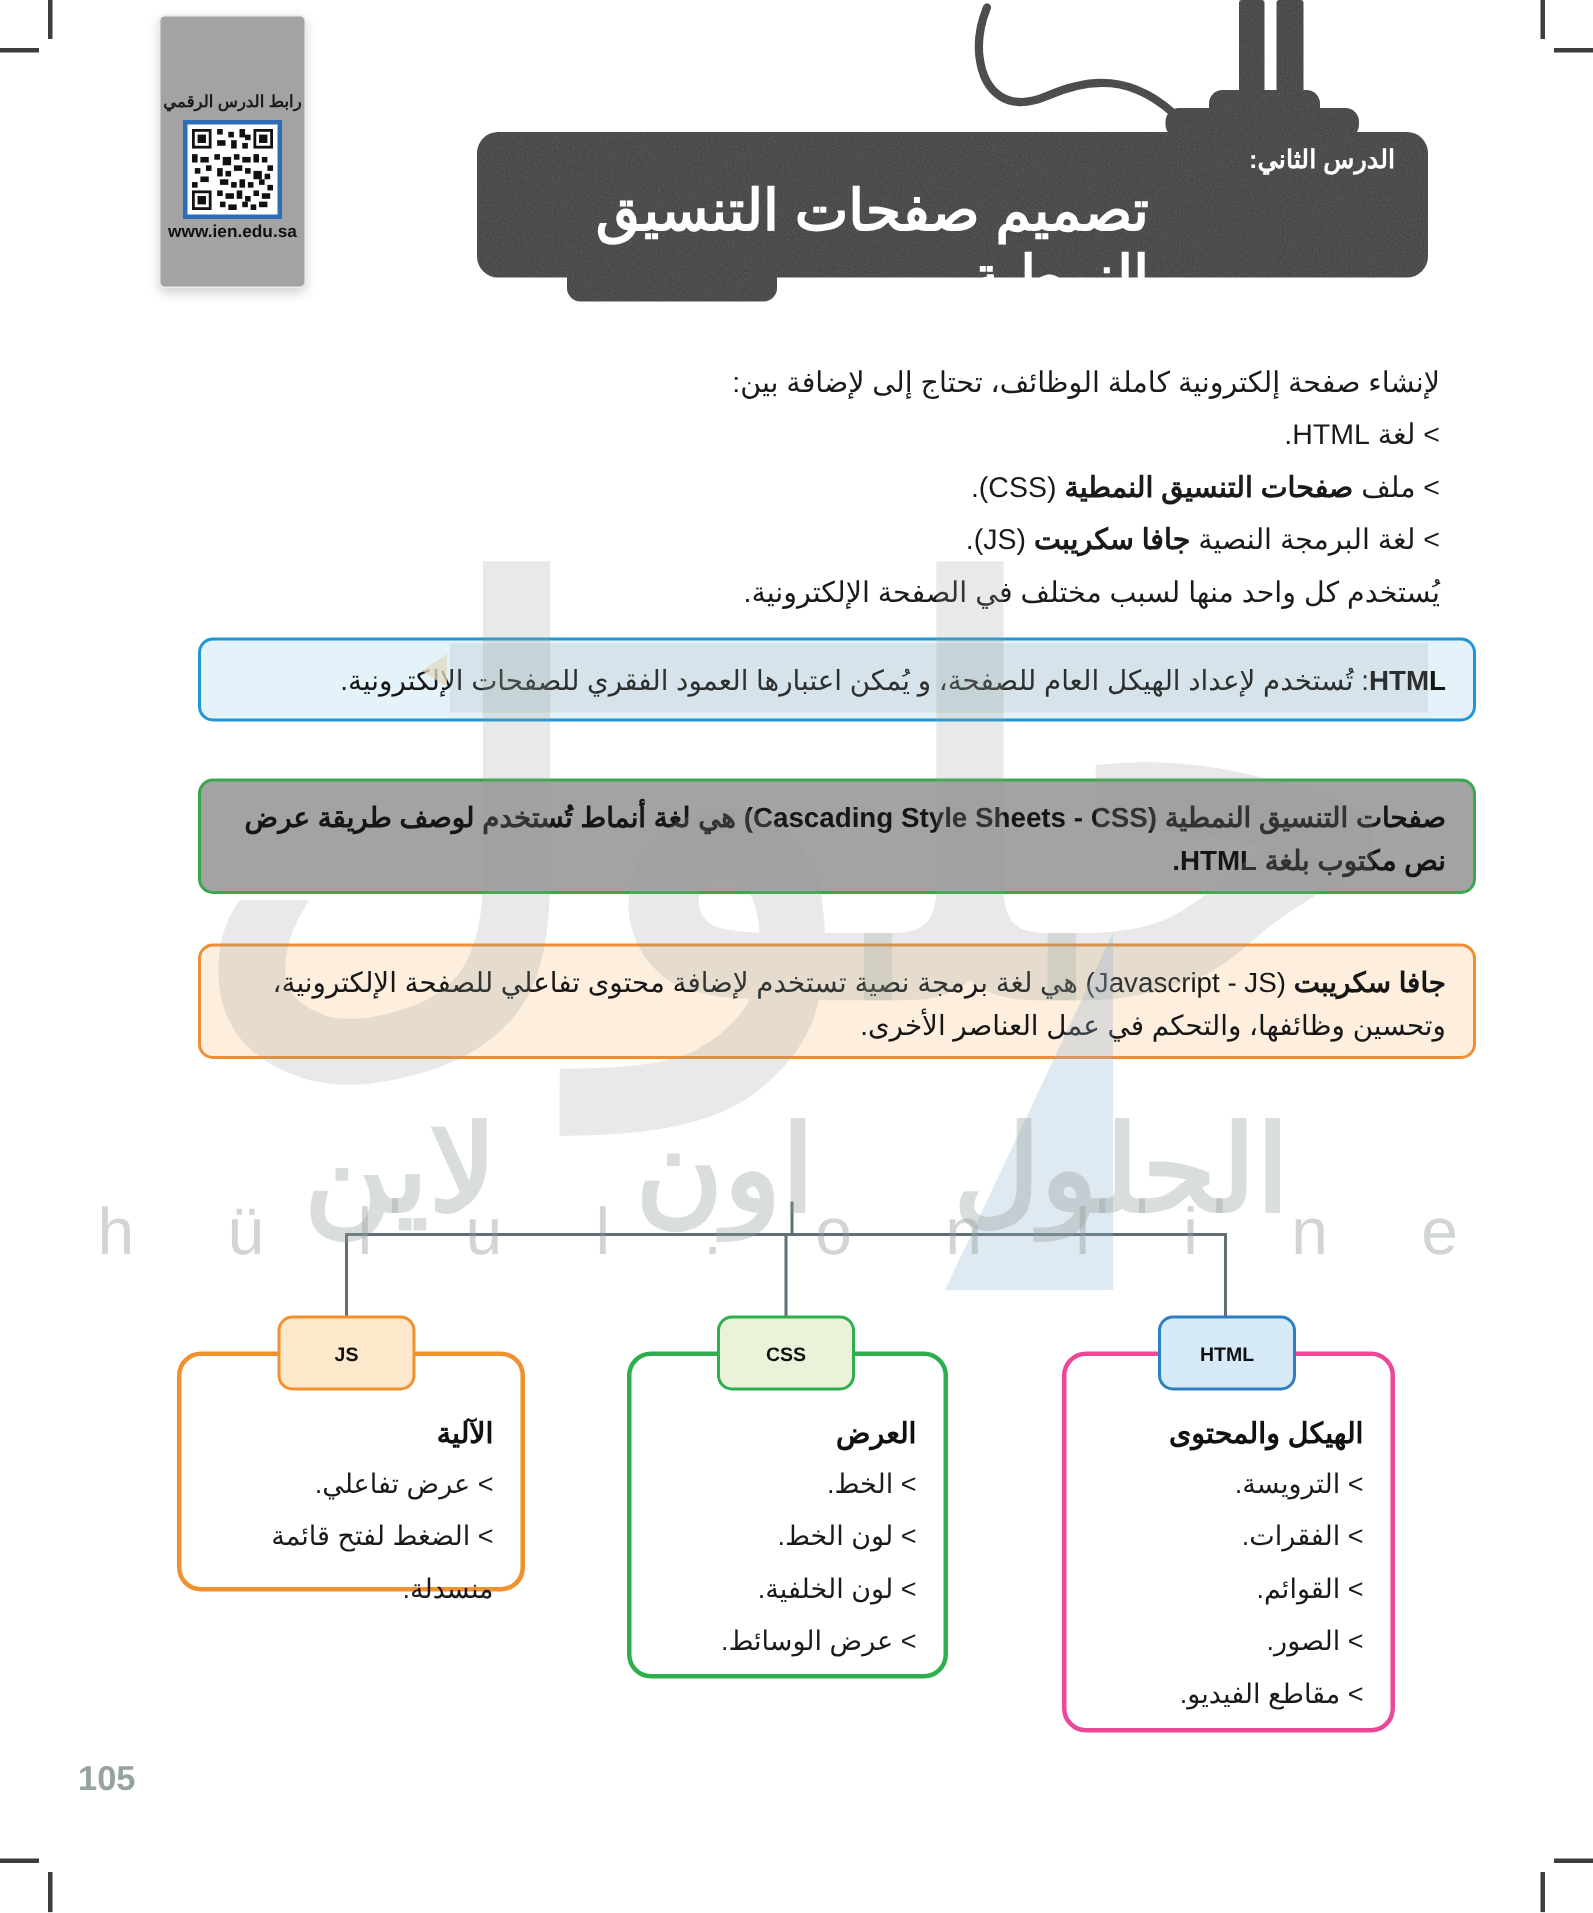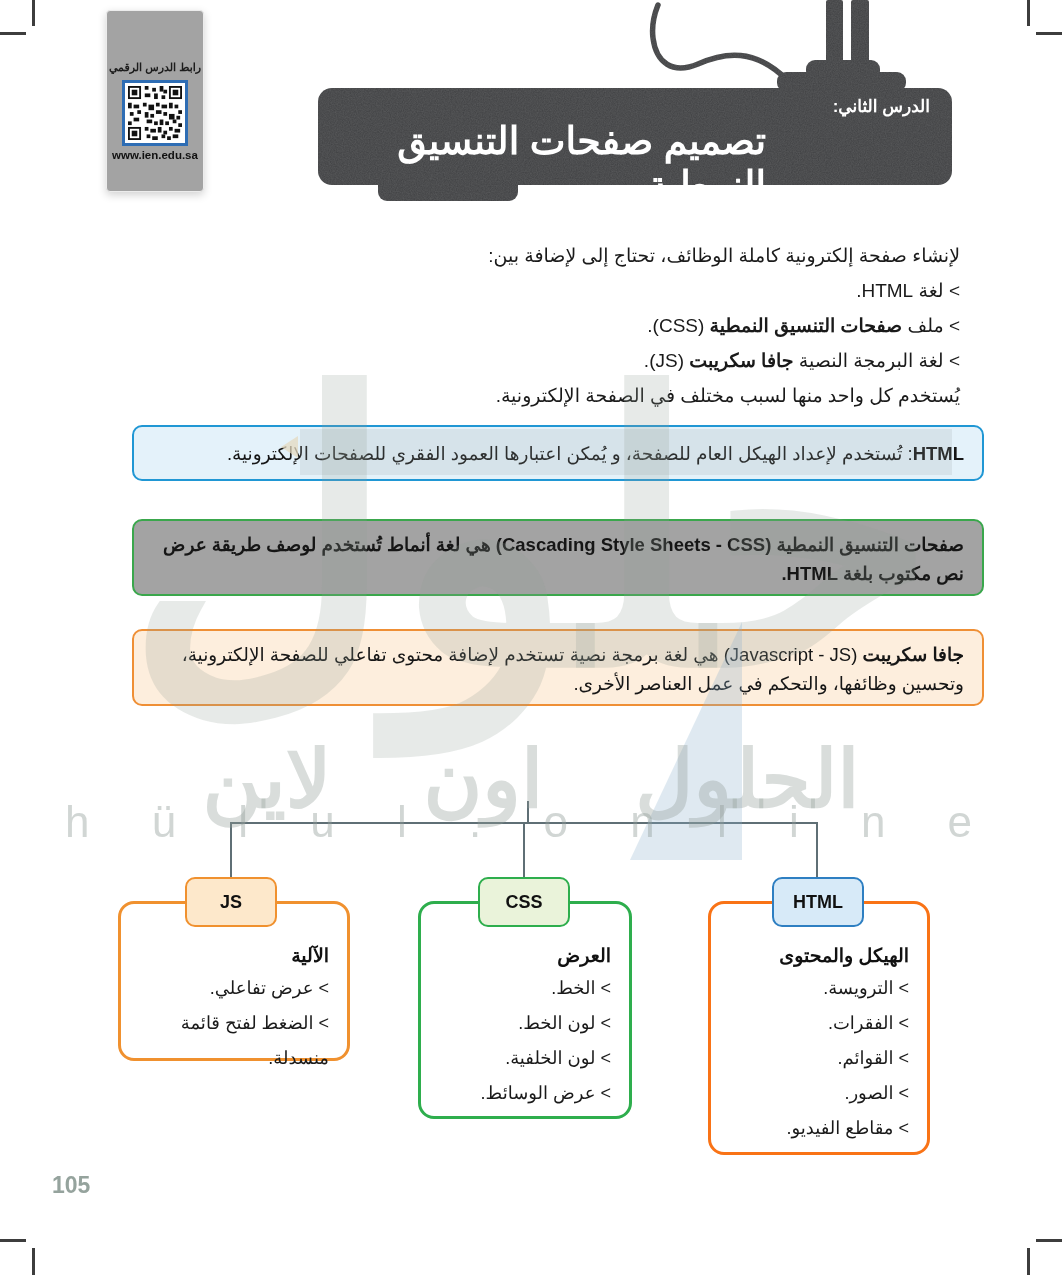--- a/index.html
+++ b/index.html
@@ -43,26 +43,26 @@
 
   
   .root-node { position:absolute; left:448px; top:752px; width:160px; height:49px; background:#3a4954;
                color:#fff; border-radius:10px; display:flex; align-items:center; justify-content:center;
                font-size:18px; font-weight:bold; direction:rtl; z-index:2; }
   .conn { position:absolute; background:#5f6f75; }
   .card { position:absolute; background:#fff; border-radius:16px; box-sizing:border-box; direction:rtl;
           text-align:right; padding:40px 18px 10px; }
   .card-js   { left:118px; top:901px; width:232px; height:160px; border:3px solid #f0912f; }
   .card-css  { left:418px; top:901px; width:214px; height:218px; border:3px solid #2eae4d; }
-  .card-html { left:708px; top:901px; width:222px; height:254px; border:3px solid #f97316; }
+  .card-html { left:708px; top:901px; width:222px; height:254px; border:3px solid #ec4899; }
   .card h3 { margin:0 0 4px; font-size:19px; font-weight:bold; color:#111; }
   .card ul { margin:0; padding:0; list-style:none; }
   .card li { font-size:18px; line-height:35px; color:#1a1a1a; }
   .tag { position:absolute; width:92px; height:50px; border-radius:10px; display:flex; align-items:center;
-         justify-content:center; font-weight:bold; font-size:18px; color:#111; box-sizing:border-box; z-index:3; }
+         justify-content:center; font-weight:bold; font-size:13px; color:#111; box-sizing:border-box; z-index:3; }
   .tag-js   { left:185px; top:877px; background:#fde8cb; border:2.5px solid #f0912f; }
   .tag-css  { left:478px; top:877px; background:#eaf3da; border:2.5px solid #2eae4d; }
   .tag-html { left:772px; top:877px; background:#d7eaf8; border:2.5px solid #2e7fc2; }
 
   .page-number { position:absolute; left:52px; top:1172px; font-size:23px; font-weight:bold; color:#95a39d; }
 
   
   .watermark { position:absolute; inset:0; pointer-events:none; z-index:20; }
   .wm-big { position:absolute; left:50%; top:330px; transform:translateX(-50%); font-size:370px;
             font-weight:bold; color:rgba(145,158,152,0.22); line-height:1.1; white-space:nowrap; direction:rtl; }

